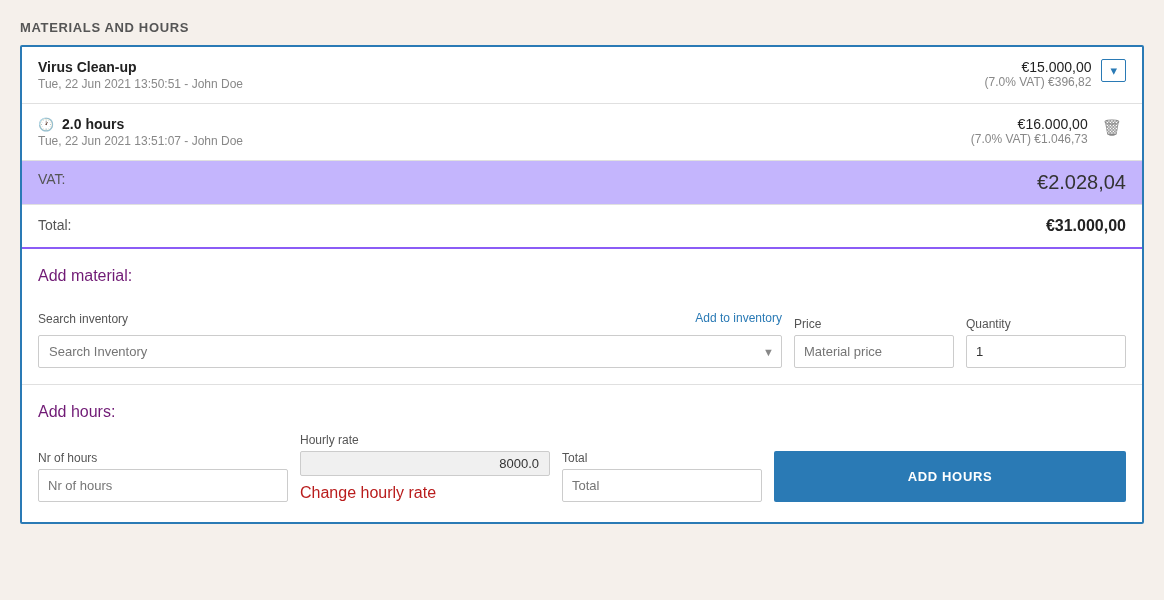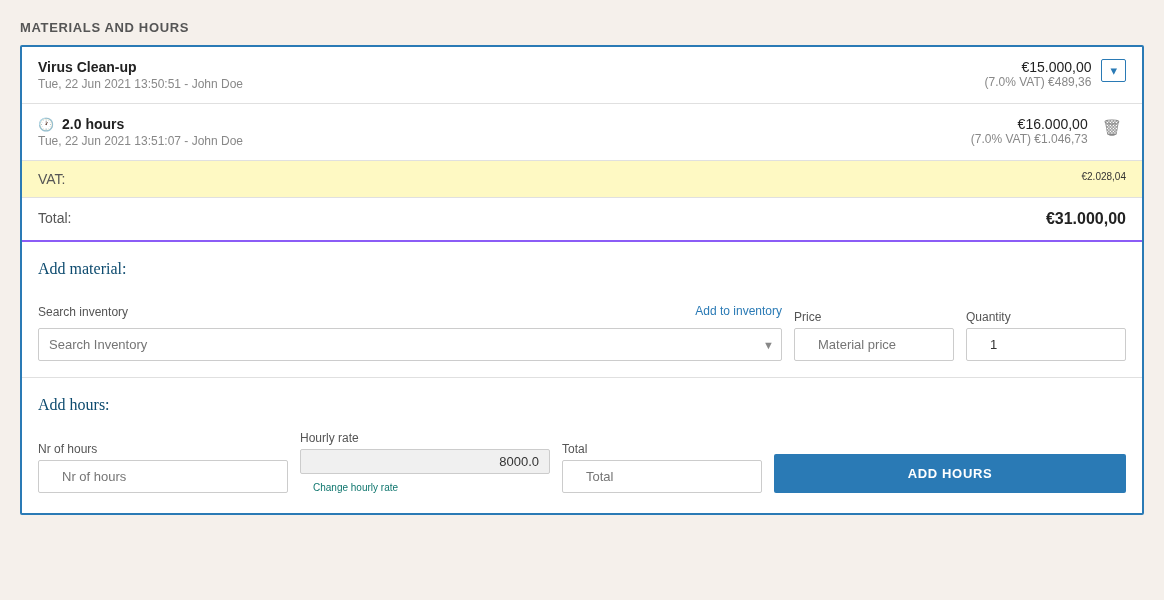--- a/index.html
+++ b/index.html
@@ -79,28 +79,28 @@
     .hours-icon {
       color: #555;
       font-size: 13px;
       margin-right: 4px;
     }
     .vat-row {
       display: flex;
       justify-content: space-between;
       padding: 10px 16px;
       border-bottom: 1px solid #e0e0e0;
-      background: #fef9c3;
+      background: #c4b5fd;
     }
     .vat-label {
       font-size: 14px;
       color: #555;
     }
     .vat-amount {
-      font-size: 10px;
+      font-size: 20px;
       color: #333;
     }
     .total-row {
       display: flex;
       justify-content: space-between;
       padding: 12px 16px;
       border-bottom: 2px solid #8b5cf6;
       background: #fff;
     }
     .total-label {
@@ -114,23 +114,22 @@
     }
     
     .add-section {
       padding: 18px 16px 16px 16px;
       border-bottom: 1px solid #e0e0e0;
       background: #fff;
     }
     .add-section-title {
       font-size: 16px;
       font-weight: normal;
-      color: #0c4a6e;
+      color: #701a75;
       margin-bottom: 12px;
-      font-family: Liberation Serif, serif;
     }
     .form-row {
       display: flex;
       align-items: flex-end;
       gap: 12px;
     }
     .form-group {
       display: flex;
       flex-direction: column;
       gap: 4px;
@@ -179,21 +178,21 @@
     }
     .price-group {
       flex: 0 0 160px;
       margin-top: 20px;
     }
     .qty-group {
       flex: 0 0 160px;
     }
     .text-input {
       width: 100%;
-      padding: 8px 23px;
+      padding: 8px 9px;
       border: 1px solid #ccc;
       border-radius: 2px;
       font-size: 13px;
       color: #aaa;
       background: #fff;
     }
     .text-input.has-value {
       color: #333;
     }
     .btn-save-material {
@@ -233,59 +232,58 @@
       border-radius: 2px;
       font-size: 13px;
       color: #333;
       background: #f0f0f0;
       text-align: right;
     }
     .total-group {
       flex: 0 0 200px;
     }
     .change-rate-link {
-      font-size: 10px;
-      color: #0f766e;
+      font-size: 16px;
+      color: #b91c1c;
       text-decoration: none;
       cursor: pointer;
       display: block;
       margin-top: 4px;
-      margin-left: 13px;
     }
     .btn-add-hours {
       background: #2a7ab5;
       color: #fff;
       border: none;
       padding: 9px 22px;
       font-size: 13px;
       font-weight: bold;
       letter-spacing: 0.05em;
       cursor: pointer;
       border-radius: 2px;
       white-space: nowrap;
-      height: 39px;
+      height: 51px;
       flex: 1;
     }
   </style>
 </head>
 <body>
 
 <div class="section-title">MATERIALS AND HOURS</div>
 
 <div class="main-card">
 
   <div class="item-row">
     <div class="item-left">
       <div class="item-name">Virus Clean-up</div>
       <div class="item-date">Tue, 22 Jun 2021 13:50:51 - John Doe</div>
     </div>
     <div class="item-right">
       <div class="item-amount">
         <div class="item-amount-main">€15.000,00</div>
-        <div class="item-amount-vat">(7.0% VAT) €489,36</div>
+        <div class="item-amount-vat">(7.0% VAT) €396,82</div>
       </div>
       <button class="btn-dropdown">
         <span>▾</span>
       </button>
     </div>
   </div>
 
   <div class="item-row">
     <div class="item-left">
       <div class="item-name">

